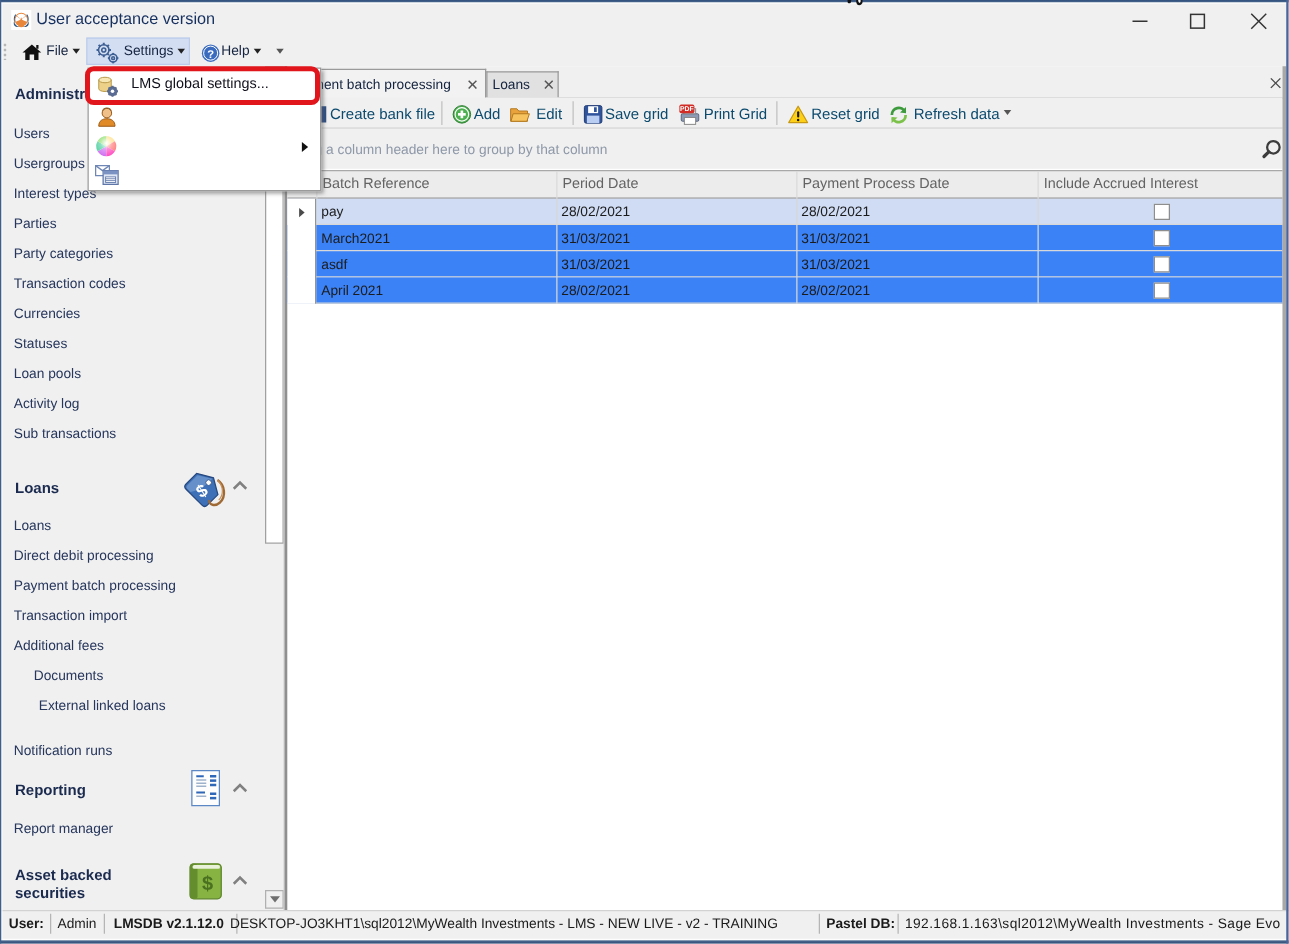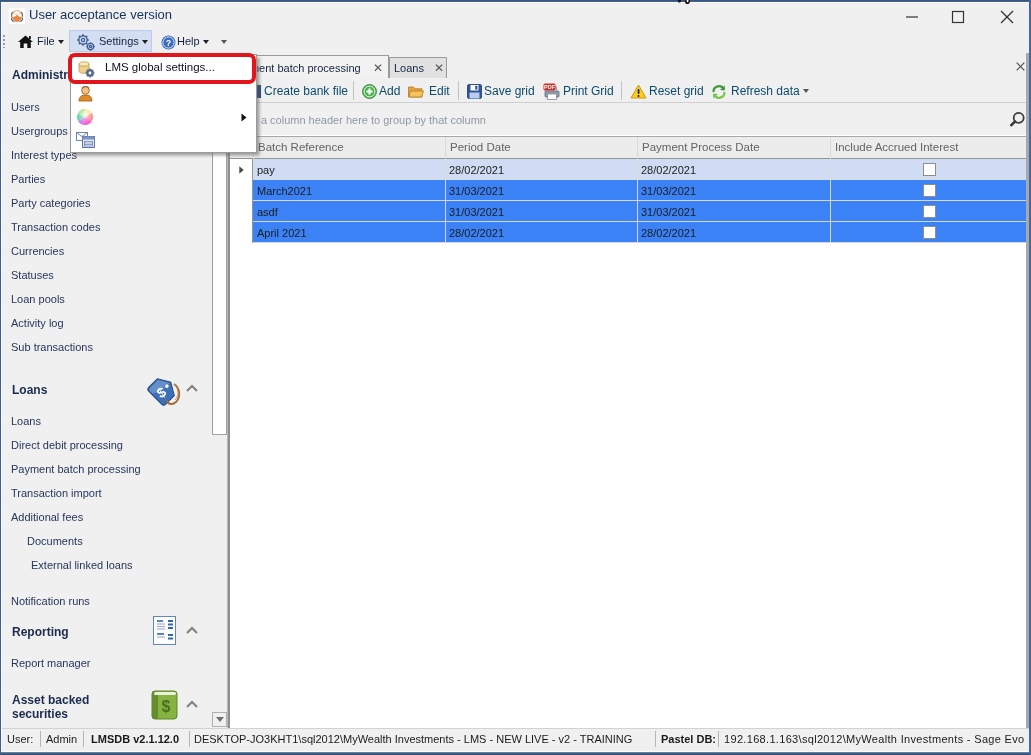--- a/index.html
+++ b/index.html
@@ -344,27 +344,27 @@
 
 <div class="abs" style="left:230px;top:159px;width:23px;height:84px;background:#fff;border-right:1px solid #949494;"></div>
 <svg class="abs" style="left:239px;top:166px" width="5" height="8" viewBox="0 0 5 8">
     <path d="M0.3 0.3 L4.7 4 L0.3 7.7 Z" fill="#4a4a4a"></path>
   </svg>
 <div class="gvline" style="left:445px;top:159px;height:84px;background:#d8d8d8;"></div>
 <div class="gvline" style="left:637px;top:159px;height:84px;background:#d8d8d8;"></div>
 <div class="gvline" style="left:830px;top:159px;height:84px;background:#d8d8d8;"></div>
 
 <div class="statusbar"></div>
-<div class="stx" style="left:7px;font-weight:normal;">User:</div>
+<div class="stx" style="left:7px;font-weight:bold;">User:</div>
 <div class="ssep" style="left:40px;top:731px;"></div>
 <div class="stx" style="left:46px;">Admin</div>
 <div class="ssep" style="left:83px;top:731px;"></div>
 <div class="stx" style="left:91px;font-weight:bold;">LMSDB v2.1.12.0</div>
 <div class="ssep" style="left:189px;top:731px;"></div>
-<div class="stx" style="left:194px;">DESKTOP-JO3KHT1\sql2012\MyWealth Investments - LMS - NEW LIVE - v2 - TRAINING</div>
+<div class="stx" style="left:184px;">DESKTOP-JO3KHT1\sql2012\MyWealth Investments - LMS - NEW LIVE - v2 - TRAINING</div>
 <div class="ssep" style="left:655px;top:731px;"></div>
 <div class="stx" style="left:661px;font-weight:bold;">Pastel DB:</div>
 <div class="ssep" style="left:718px;top:731px;"></div>
 <div class="stx" style="left:724px;letter-spacing:0.32px;">192.168.1.163\sql2012\MyWealth Investments - Sage Evo</div>
 <div class="bband"></div>
 
 <div class="dropdown">
   <div class="dditem" style="top:1px;">
       <span class="ddtext">LMS global settings...</span>
     </div>

